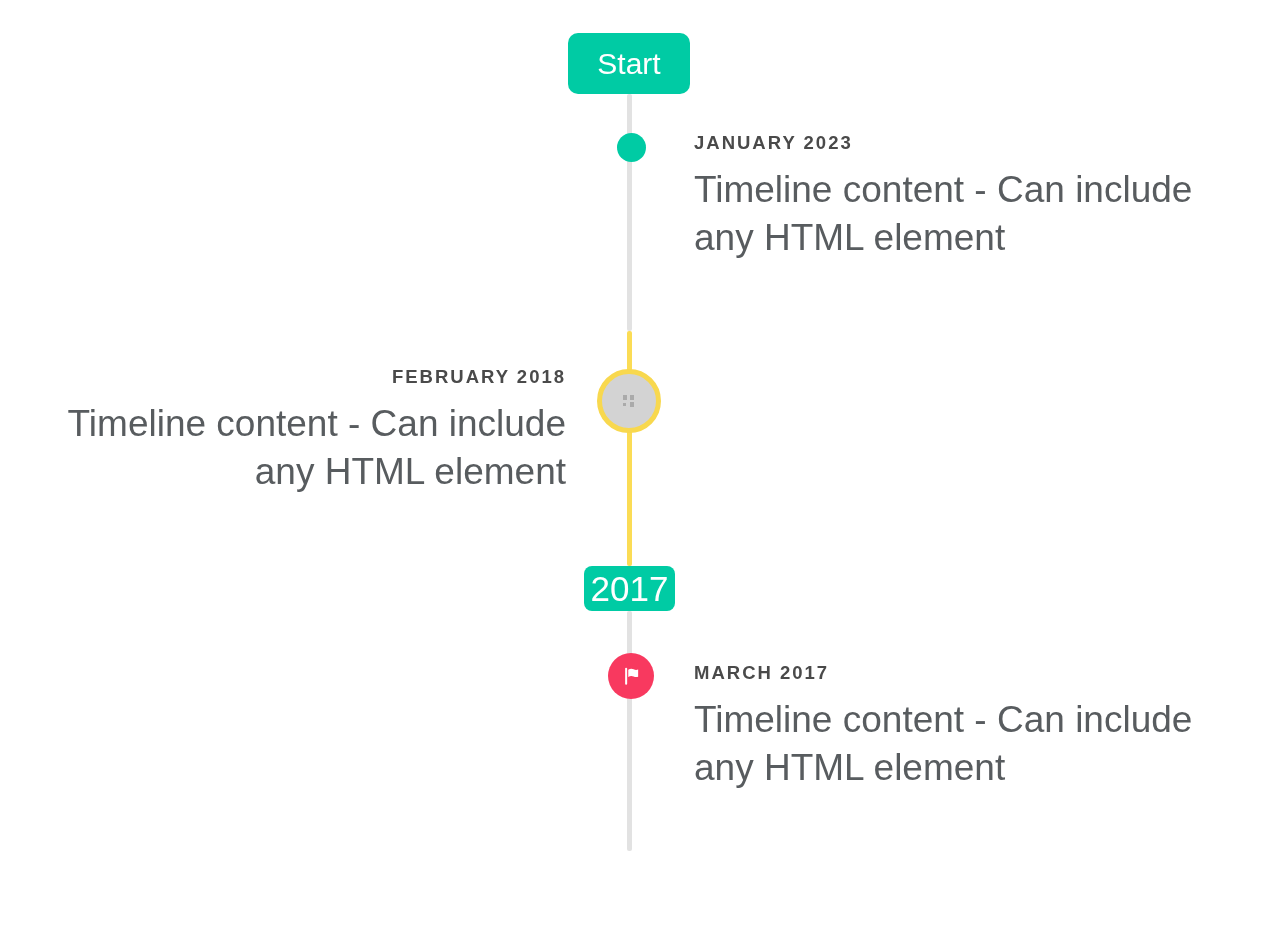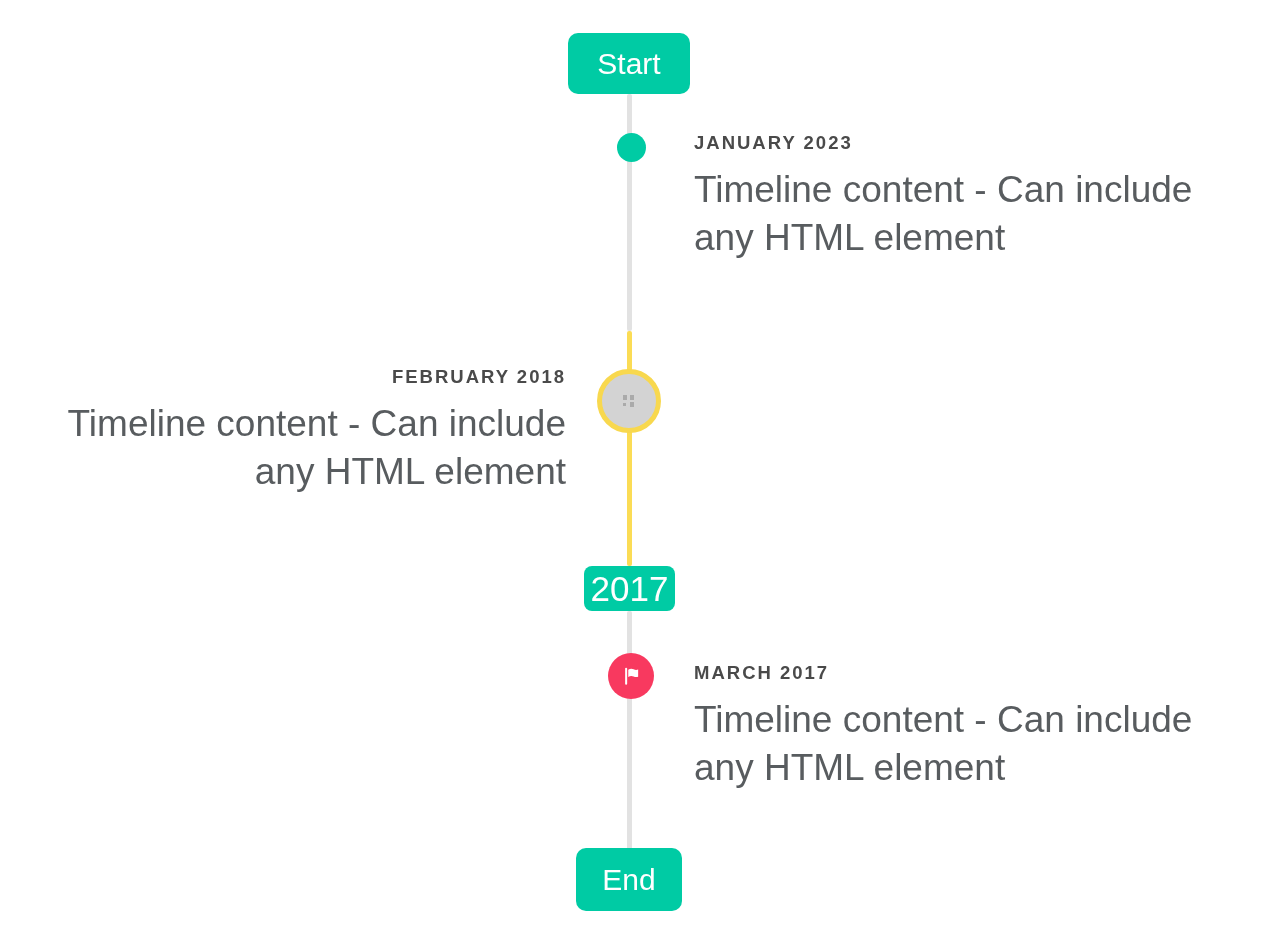--- a/index.html
+++ b/index.html
@@ -111,15 +111,14 @@
     <svg viewBox="0 0 24 24">
       <path d="M5.6 4.1 a1.1 1.1 0 0 1 2.2 0 V20.4 a1.1 1.1 0 0 1 -2.2 0 Z"></path>
       <path d="M9 5.2 C11 3.8 13.1 3.8 14.9 4.7 C16.5 5.5 18.1 5.6 19.8 4.9 L19.8 12.7 C18.1 13.4 16.5 13.3 14.9 12.5 C13.1 11.6 11 11.6 9 13 Z"></path>
     </svg>
   </div>
   <div class="event event-right event-3">
     <div class="event-date">MARCH 2017</div>
     <div class="event-content">Timeline content - Can include any HTML element</div>
   </div>
 
-  <button class="tl-btn btn-end">End</button>
 
 </div>
 
 </body></html>

